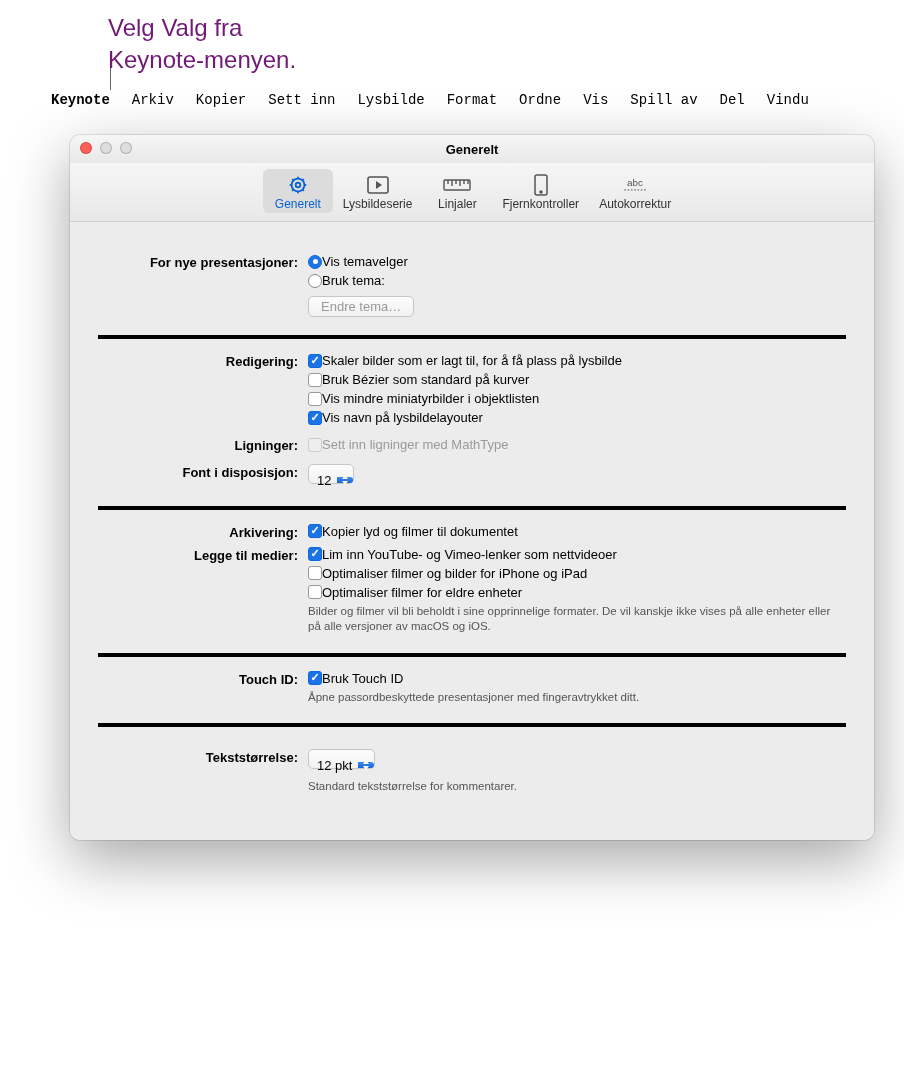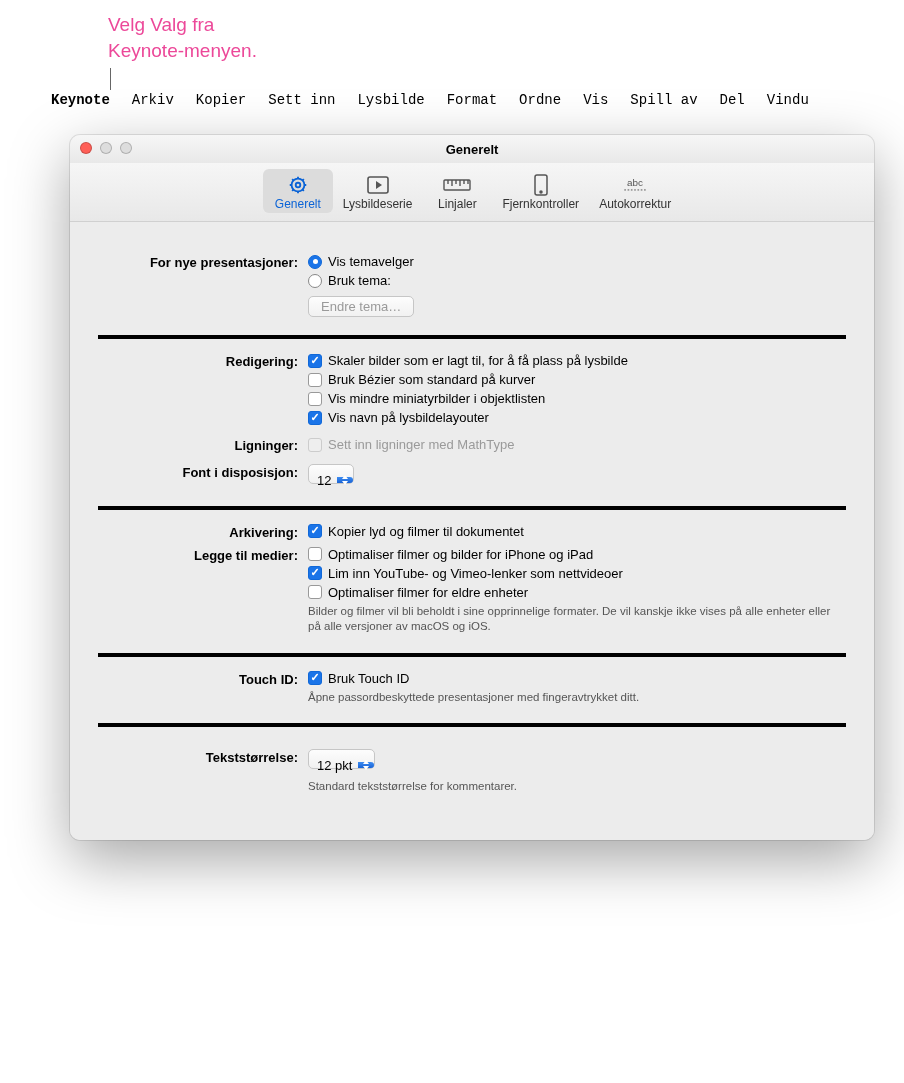--- a/index.html
+++ b/index.html
@@ -9,23 +9,23 @@
     color: #000;
     background: #fff;
     width: 904px;
     height: 1083px;
     position: relative;
   }
   .callout {
     position: absolute;
     top: 12px;
     left: 108px;
-    font-size: 19px;
+    font-size: 24px;
     line-height: 1.35;
-    color: #ec4899;
+    color: #701a75;
   }
   .callout-line {
     position: absolute;
     left: 110px;
     top: 68px;
     width: 1px;
     height: 22px;
     background: #666;
   }
   .menubar {
@@ -132,21 +132,21 @@
     color: #000;
     font-weight: 600;
   }
   .field-col {
     flex: 1;
     font-size: 13px;
   }
   .radio-row, .check-row {
     display: flex;
     align-items: center;
-    gap: 6px;
+    gap: 0;
     margin-bottom: 4px;
   }
   input[type=radio] {
     appearance: none;
     width: 14px; height: 14px;
     border-radius: 50%;
     border: 1px solid #888;
     background: #fff;
     position: relative;
   }
@@ -398,26 +398,26 @@
           <label class="check-row">
               <input type="checkbox" checked="" style="">
               <span>Kopier lyd og filmer til dokumentet</span>
             </label>
         </div>
       </div>
       <div class="row" style="">
         <div class="label-col">Legge til medier:</div>
         <div class="field-col">
           <label class="check-row">
+              <input type="checkbox" checked="" style="">
+              <span>Lim inn YouTube- og Vimeo-lenker som nettvideoer</span>
+            </label>
+          <label class="check-row">
               <input type="checkbox" style="">
               <span>Optimaliser filmer og bilder for iPhone og iPad</span>
-            </label>
-          <label class="check-row">
-              <input type="checkbox" checked="" style="">
-              <span>Lim inn YouTube- og Vimeo-lenker som nettvideoer</span>
             </label>
           <label class="check-row">
               <input type="checkbox" style="">
               <span>Optimaliser filmer for eldre enheter</span>
             </label>
           <div class="hint">Bilder og filmer vil bli beholdt i sine opprinnelige formater. De vil kanskje ikke vises på alle enheter eller på alle versjoner av macOS og iOS.</div>
         </div>
       </div>
     </div>
 

